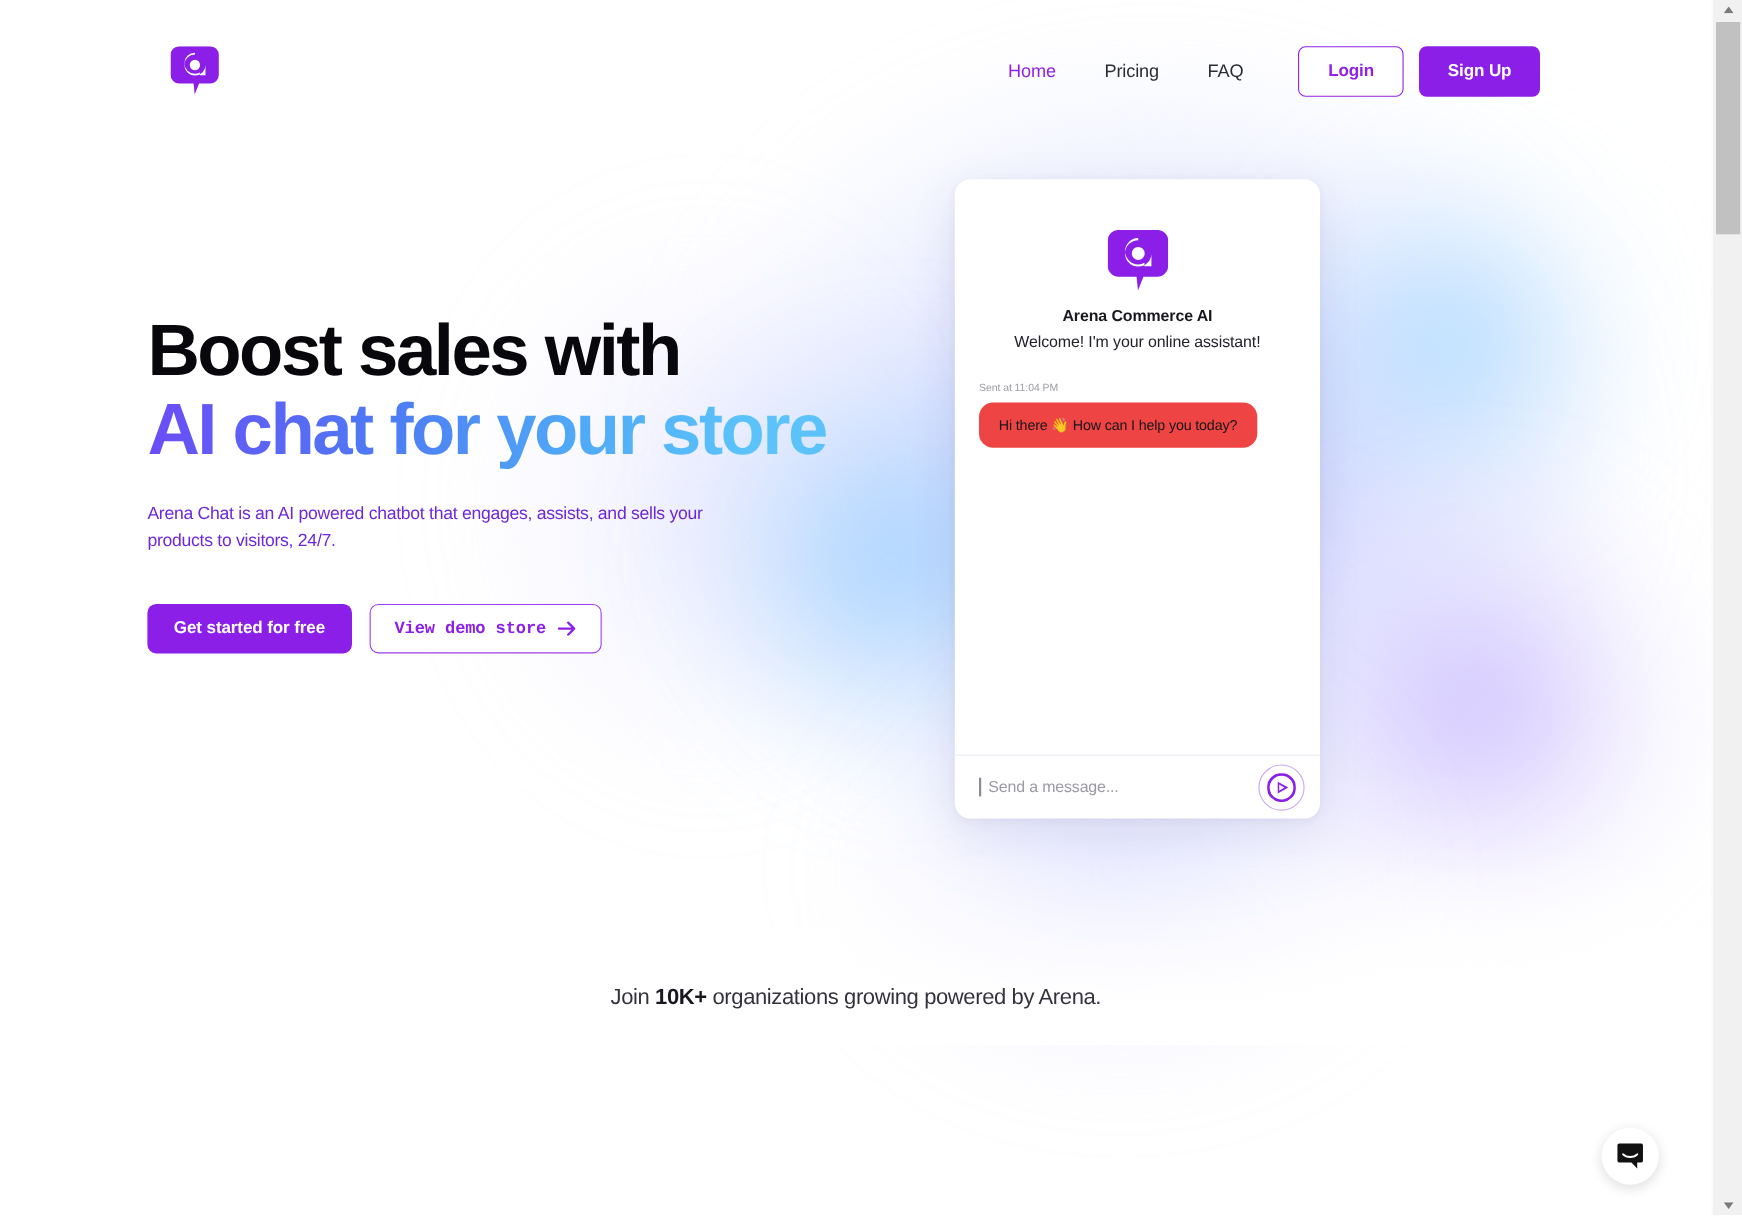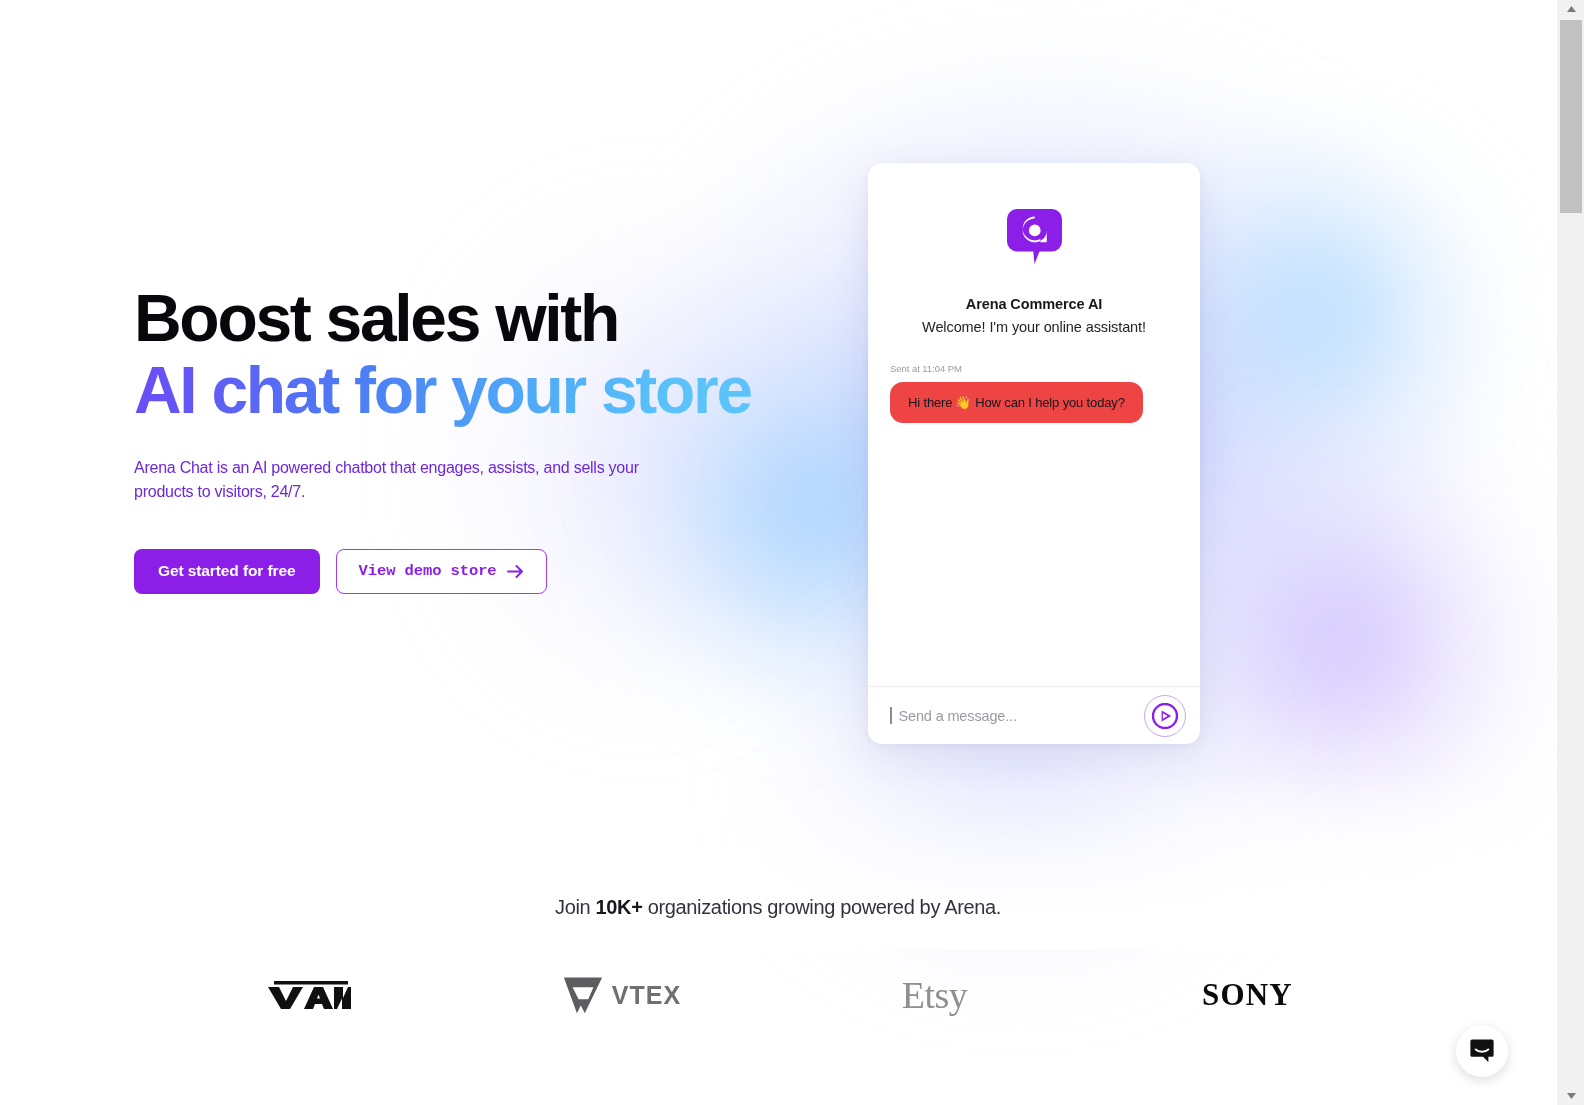--- a/index.html
+++ b/index.html
@@ -236,21 +236,21 @@
   }
   #chat-brand {
     padding-top: 46px;
     text-align: center;
   }
   #chat-avatar {
     width: 55px; height: 55px;
     margin: 0 auto;
   }
   #chat-title {
-    margin-top: 32px;
+    margin-top: 16px;
     font-size: 14.5px;
     font-weight: bold;
     color: #18181f;
     letter-spacing: -0.1px;
   }
   #chat-welcome {
     margin-top: 7px;
     font-size: 14.5px;
     color: #22222a;
     letter-spacing: -0.1px;
@@ -406,20 +406,38 @@
   <div id="viewport">
 
     <div class="blob blob-a"></div>
     <div class="blob blob-f"></div>
     <div class="blob blob-b"></div>
     <div class="blob blob-c"></div>
     <div class="blob blob-d"></div>
     <div class="blob blob-e"></div>
     <div class="fade-bottom"></div>
 
+    <div id="header">
+
+      <a id="logo-mark" href="#">
+        <svg width="44" height="44" viewBox="0 0 44 44" xmlns="http://www.w3.org/2000/svg">
+          <path d="M8 0 H36 A8 8 0 0 1 44 8 V26 A8 8 0 0 1 36 34 H26 L22 44 L21 34 H8 A8 8 0 0 1 0 26 V8 A8 8 0 0 1 8 0 Z" fill="#8b1fe8"></path>
+          <path d="M22.2 7.5 a9.6 9.6 0 1 0 9.6 9.6 v9.4 h-5.1 v-2.6 a9.5 9.5 0 0 1 -4.5 1.2 a9.6 9.6 0 0 1 0 -19.2 Z M22.2 12.4 a4.7 4.7 0 1 1 0 9.4 a4.7 4.7 0 0 1 0 -9.4 Z" fill="#ffffff"></path>
+        </svg>
+      </a>
+
+      <nav id="nav">
+        <a class="nav-link active" href="#">Home</a>
+        <a class="nav-link" href="#">Pricing</a>
+        <a class="nav-link" href="#">FAQ</a>
+        <a class="btn-login" href="#">Login</a>
+        <a class="btn-signup" href="#">Sign Up</a>
+      </nav>
+
+    </div>
 
     <div id="hero-copy">
       <h1 id="headline">
         <span>Boost sales with</span><br>
         <span class="grad">AI chat for your store</span>
       </h1>
 
       <p id="subheadline">Arena Chat is an AI powered chatbot that engages, assists, and sells your products to visitors, 24/7.</p>
 
       <div id="hero-actions">
@@ -468,47 +486,20 @@
       </div>
 
     </div>
 
     <div id="social-proof">
       <div id="social-proof-text">
         <span>Join </span><b>10K+</b><span> organizations growing powered by Arena.</span>
       </div>
     </div>
 
-    <div id="logo-wall">
-
-      <div class="logo-cell">
-        <svg width="85" height="34" viewBox="0 0 170 68" xmlns="http://www.w3.org/2000/svg">
-          <rect x="16" y="6" width="148" height="7" fill="#101010"></rect>
-          <path d="M4 18 L26 18 L40 46 L54 18 L74 18 L48 62 L30 62 Z" fill="#101010"></path>
-          <path d="M76 62 L96 18 L114 18 L134 62 L116 62 L112 52 L98 52 L94 62 Z M102 41 L108 41 L105 33 Z" fill="#101010"></path>
-          <path d="M136 18 L154 18 L154 40 L164 18 L170 18 L170 62 L152 62 L152 41 L142 62 L136 62 Z" fill="#101010"></path>
-        </svg>
-      </div>
-
-      <div class="logo-cell">
-        <svg width="42" height="40" viewBox="0 0 48 46" xmlns="http://www.w3.org/2000/svg">
-          <path d="M2 3 L46 3 L26 44 L18 28 L30 28 L36 14 L12 14 L22 34 L17 44 Z" fill="#5c5c61"></path>
-        </svg>
-        <span class="logo-vtex-text">VTEX</span>
-      </div>
-
-      <div class="logo-cell">
-        <span class="logo-etsy">Etsy</span>
-      </div>
-
-      <div class="logo-cell">
-        <span class="logo-sony">SONY</span>
-      </div>
-
-    </div>
 
     <div id="intercom-launcher">
       <svg width="26" height="26" viewBox="0 0 26 26" xmlns="http://www.w3.org/2000/svg">
         <path d="M3 1.5 H23 A1.6 1.6 0 0 1 24.6 3.1 V17.2 A1.6 1.6 0 0 1 23 18.8 H19.4 L19.4 24.3 L14.1 18.8 H3 A1.6 1.6 0 0 1 1.4 17.2 V3.1 A1.6 1.6 0 0 1 3 1.5 Z" fill="#111111"></path>
         <path d="M6.6 11.4 C9.6 14.6 16.4 14.6 19.4 11.4" stroke="#ffffff" stroke-width="1.9" fill="none" stroke-linecap="round"></path>
       </svg>
     </div>
 
   </div>
 

